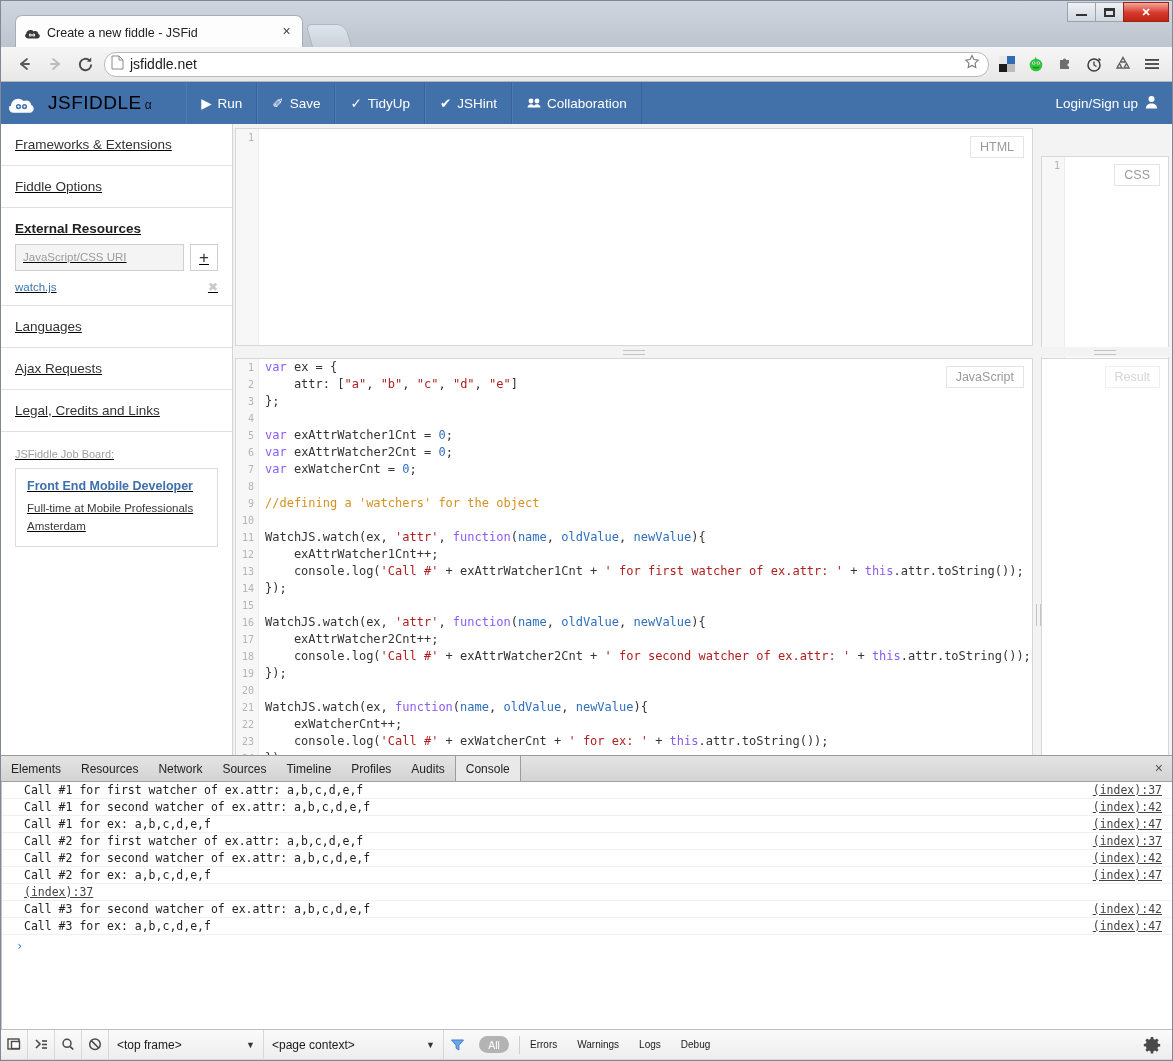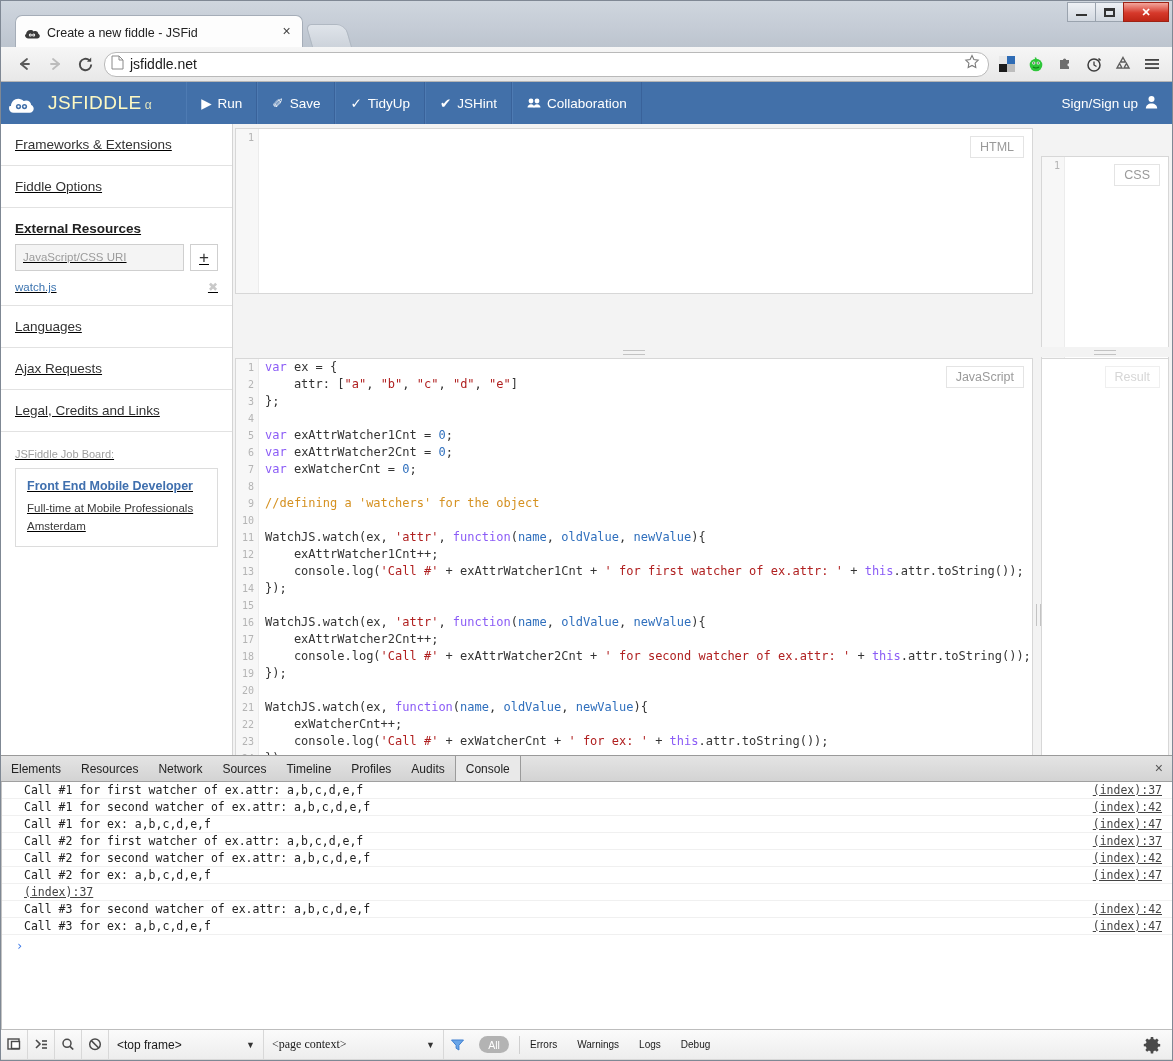--- a/index.html
+++ b/index.html
@@ -101,21 +101,21 @@
   .jsf-header {
     position: absolute; left: 1px; top: 82px; width: 1171px; height: 42px;
     background: #4270a9;
     display: flex; align-items: center;
   }
   .jsf-logo-box {
     width: 42px; height: 42px; display: flex; align-items: center; justify-content: center;
     flex: none;
   }
   .jsf-brand {
-    color: #fef9c3; font-size: 19px; letter-spacing: .5px; margin-left: 5px; flex: none;
+    color: #000000; font-size: 19px; letter-spacing: .5px; margin-left: 5px; flex: none;
   }
   .jsf-brand .alpha { font-size: 12px; opacity: .85; margin-left: 3px; }
   .jsf-menu { display: flex; height: 42px; margin-left: 34px; }
   .jsf-menu-item {
     display: flex; align-items: center; gap: 6px;
     padding: 0 14px; height: 42px;
     color: #fff; font-size: 13.5px;
     border-left: 1px solid #4e7bb3; border-right: 1px solid #39629a;
   }
   .jsf-login {
@@ -440,21 +440,21 @@
               <circle cx="4" cy="4" r="2.4" fill="#fff"></circle>
               <circle cx="10" cy="4" r="2.4" fill="#fff"></circle>
               <path d="M0.5 10.5c0-2 1.6-3.3 3.5-3.3s3.5 1.3 3.5 3.3z" fill="#fff"></path>
               <path d="M6.5 10.5c0-2 1.6-3.3 3.5-3.3s3.5 1.3 3.5 3.3z" fill="#fff"></path>
             </svg>
         </span>
         <span>Collaboration</span>
       </div>
     </div>
     <div class="jsf-login">
-      <span>Sign/Sign up</span>
+      <span>Login/Sign up</span>
       <span>
         <svg width="13" height="14" viewBox="0 0 13 14">
             <circle cx="6.5" cy="4" r="3" fill="#fff"></circle>
             <path d="M0.8 13.5c0-3 2.5-5 5.7-5s5.7 2 5.7 5z" fill="#fff"></path>
           </svg>
       </span>
     </div>
   </div>
 
   <div class="jsf-body">
@@ -487,21 +487,21 @@
       </div>
 
       <div class="kbd-row">
         <span class="kbd-key">?</span>
         <a href="#">Sources shortcuts</a>
       </div>
     </div>
 
     <div class="panes">
 
-      <div class="pane" style="left:2px; top:4px; width:798px; height:166px;">
+      <div class="pane" style="left:2px; top:4px; width:798px; height:218px;">
         <div class="pane-label">HTML</div>
         <div class="gutter">
           <div class="gutter-num">1</div>
         </div>
         <div class="code"></div>
       </div>
 
       <div class="pane" style="left:808px; top:4px; width:128px; height:218px;margin-top:28px;">
         <div class="pane-label">CSS</div>
         <div class="gutter">
@@ -641,21 +641,21 @@
       <div class="dt-bb-btn">
         <svg width="16" height="15" viewBox="0 0 16 15">
             <circle cx="8" cy="7.3" r="5.3" fill="none" stroke="#4a4a4a" stroke-width="1.5"></circle>
             <path d="M4.3 3.6l7.4 7.4" stroke="#4a4a4a" stroke-width="1.5"></path>
           </svg>
       </div>
       <div class="dt-select">
         <span>&lt;top frame&gt;</span>
         <span class="cv">▼</span>
       </div>
-      <div class="dt-select" style="width:180px;font-family:Liberation Serif, serif;">
+      <div class="dt-select" style="width:180px;">
         <span>&lt;page context&gt;</span>
         <span class="cv">▼</span>
       </div>
       <div class="dt-bb-btn" style="border-right:none;">
         <svg width="15" height="14" viewBox="0 0 15 14">
             <path d="M1.5 2h12l-4.6 5.3V12L6.1 10.2V7.3z" fill="#6aa6e8" stroke="#3f7fd0" stroke-width="1"></path>
           </svg>
       </div>
       <div class="dt-pill">All</div>
       <div class="dt-sep"></div>

